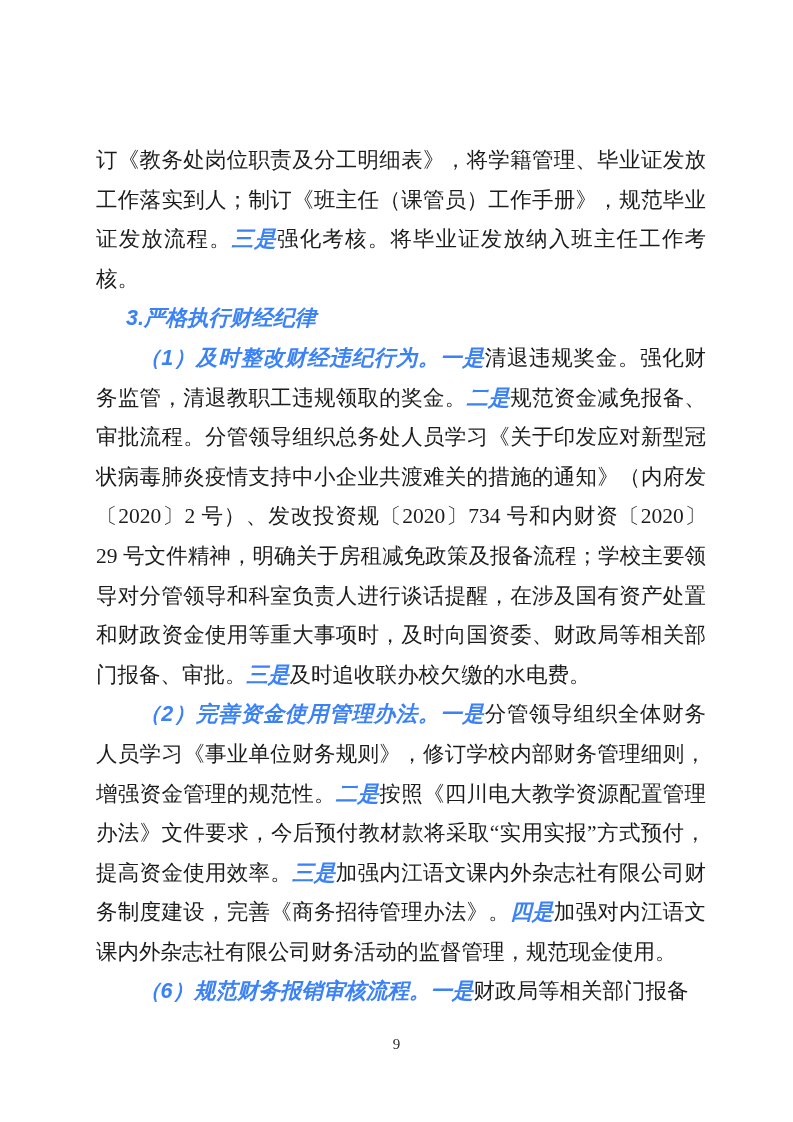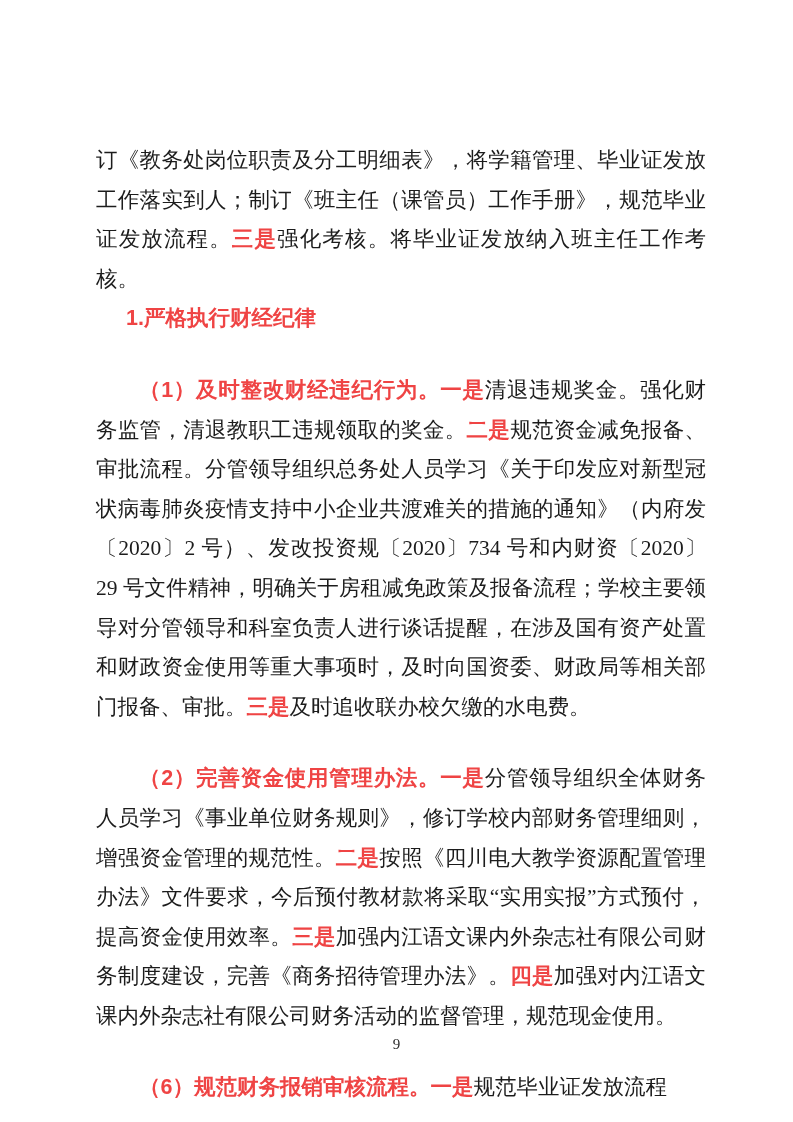--- a/index.html
+++ b/index.html
@@ -30,29 +30,29 @@
     font-size: 21.5px;
     line-height: 39.6px;
     text-align: justify;
   }
   .doc-body p {
     margin: 0;
     padding: 0;
   }
   .doc-body p.indent {
     text-indent: 43px;
-    margin-top: 32px;
   }
   .doc-body p.heading-indent {
     text-indent: 30px;
   }
   .run-bold {
     font-weight: 700;
     font-family: "Liberation Sans", sans-serif;
-    color: #ef4444;
+    color: #3b82f6;
+    font-style: italic;
   }
   .run-regular {
     font-weight: 400;
   }
   .page-number {
     position: absolute;
     top: 1034px;
     left: 0;
     width: 793px;
     text-align: center;
@@ -61,19 +61,19 @@
     color: #2a2a2a;
     font-family: "Liberation Serif", serif;
   }
 </style>
 </head>
 <body>
 
 <div class="page">
   <div class="doc-body" id="doc-body">
       <p><span class="run-regular">订《教务处岗位职责及分工明细表》，将学籍管理、毕业证发放工作落实到人；制订《班主任（课管员）工作手册》，规范毕业证发放流程。</span><span class="run-bold">三是</span><span class="run-regular">强化考核。将毕业证发放纳入班主任工作考核。</span></p>
-      <p class="heading-indent"><span class="run-bold">1.严格执行财经纪律</span></p>
+      <p class="heading-indent"><span class="run-bold">3.严格执行财经纪律</span></p>
       <p class="indent"><span class="run-bold">（1）及时整改财经违纪行为。一是</span><span class="run-regular">清退违规奖金。强化财务监管，清退教职工违规领取的奖金。</span><span class="run-bold">二是</span><span class="run-regular">规范资金减免报备、审批流程。分管领导组织总务处人员学习《关于印发应对新型冠状病毒肺炎疫情支持中小企业共渡难关的措施的通知》（内府发〔2020〕2 号）、发改投资规〔2020〕734 号和内财资〔2020〕29 号文件精神，明确关于房租减免政策及报备流程；学校主要领导对分管领导和科室负责人进行谈话提醒，在涉及国有资产处置和财政资金使用等重大事项时，及时向国资委、财政局等相关部门报备、审批。</span><span class="run-bold">三是</span><span class="run-regular">及时追收联办校欠缴的水电费。</span></p>
       <p class="indent"><span class="run-bold">（2）完善资金使用管理办法。一是</span><span class="run-regular">分管领导组织全体财务人员学习《事业单位财务规则》，修订学校内部财务管理细则，增强资金管理的规范性。</span><span class="run-bold">二是</span><span class="run-regular">按照《四川电大教学资源配置管理办法》文件要求，今后预付教材款将采取“实用实报”方式预付，提高资金使用效率。</span><span class="run-bold">三是</span><span class="run-regular">加强内江语文课内外杂志社有限公司财务制度建设，完善《商务招待管理办法》。</span><span class="run-bold">四是</span><span class="run-regular">加强对内江语文课内外杂志社有限公司财务活动的监督管理，规范现金使用。</span></p>
-      <p class="indent"><span class="run-bold">（6）规范财务报销审核流程。一是</span><span class="run-regular">规范毕业证发放流程</span></p>
+      <p class="indent"><span class="run-bold">（6）规范财务报销审核流程。一是</span><span class="run-regular">财政局等相关部门报备</span></p>
     </div>
   <div class="page-number">9</div>
 </div>
 
 </body></html>

